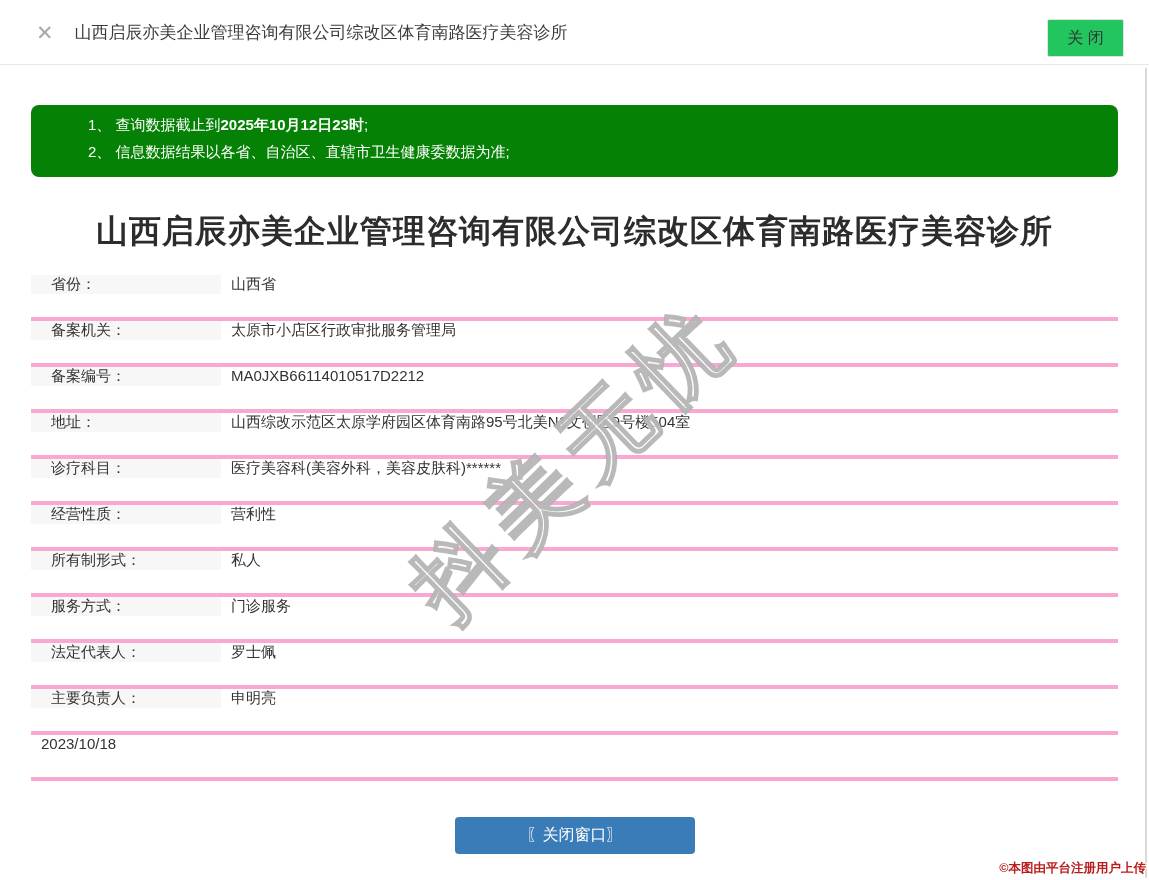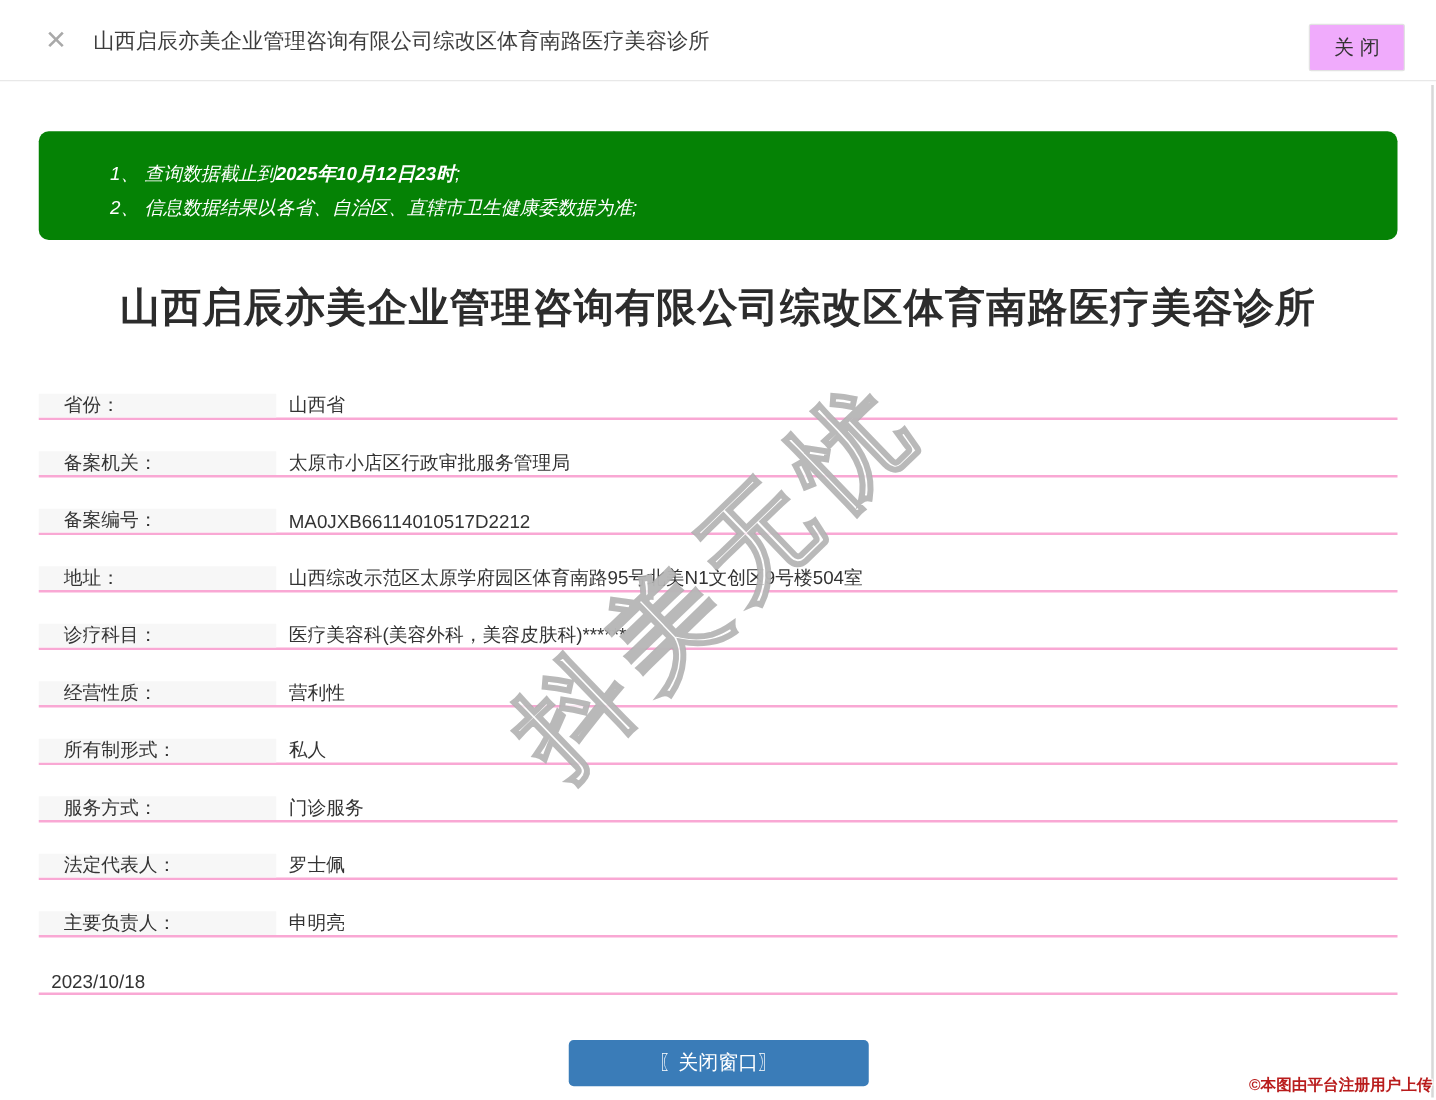--- a/index.html
+++ b/index.html
@@ -14,44 +14,43 @@
   .topbar {
     height:65px; display:flex; align-items:center;
     border-bottom:1px solid #e8e8e8; position:relative; background:#fff;
   }
   .close-x {
     margin-left:36px; font-size:21px; color:#a9a9a9; cursor:pointer; line-height:1;
   }
   .topbar-title { margin-left:21px; font-size:17px; color:#3d3d3d; }
   .close-btn {
     position:absolute; right:25px; top:19px; width:77px; height:38px;
-    background:#f0abfc; border:1px solid #e2e2e2; border-radius:2px;
+    background:#22c55e; border:1px solid #e2e2e2; border-radius:2px;
     font-size:16px; color:#333; font-family:inherit; cursor:pointer;
   }
 
   
   .notice {
     margin:40px 31px 0; background:#058205; border-radius:8px;
     color:#fff; font-size:15px; line-height:27px;
-    padding:21px 20px 12px 57px;
-    font-style:italic;
+    padding:6px 20px 12px 57px;
   }
   .notice b { font-weight:700; }
 
   
   .doc-title {
     margin:33px 30px 0; text-align:center;
     font-size:32px; font-weight:700; color:#2c2c2c; letter-spacing:1px;
   }
 
   
   .info-table { margin:21px 31px 0; }
   .row {
-    display:flex; align-items:flex-end; height:46px;
-    border-bottom:2px solid #f9a8d4; font-size:15px;
+    display:flex; align-items:flex-start; height:46px;
+    border-bottom:4px solid #f9a8d4; font-size:15px;
   }
   .row .label {
     width:190px; background:#f7f7f7; display:flex; align-items:center;
     padding-left:20px; color:#333;
   }
   .row .value {
     flex:1; display:flex; align-items:center; padding-left:10px; color:#333;
   }
 
   

